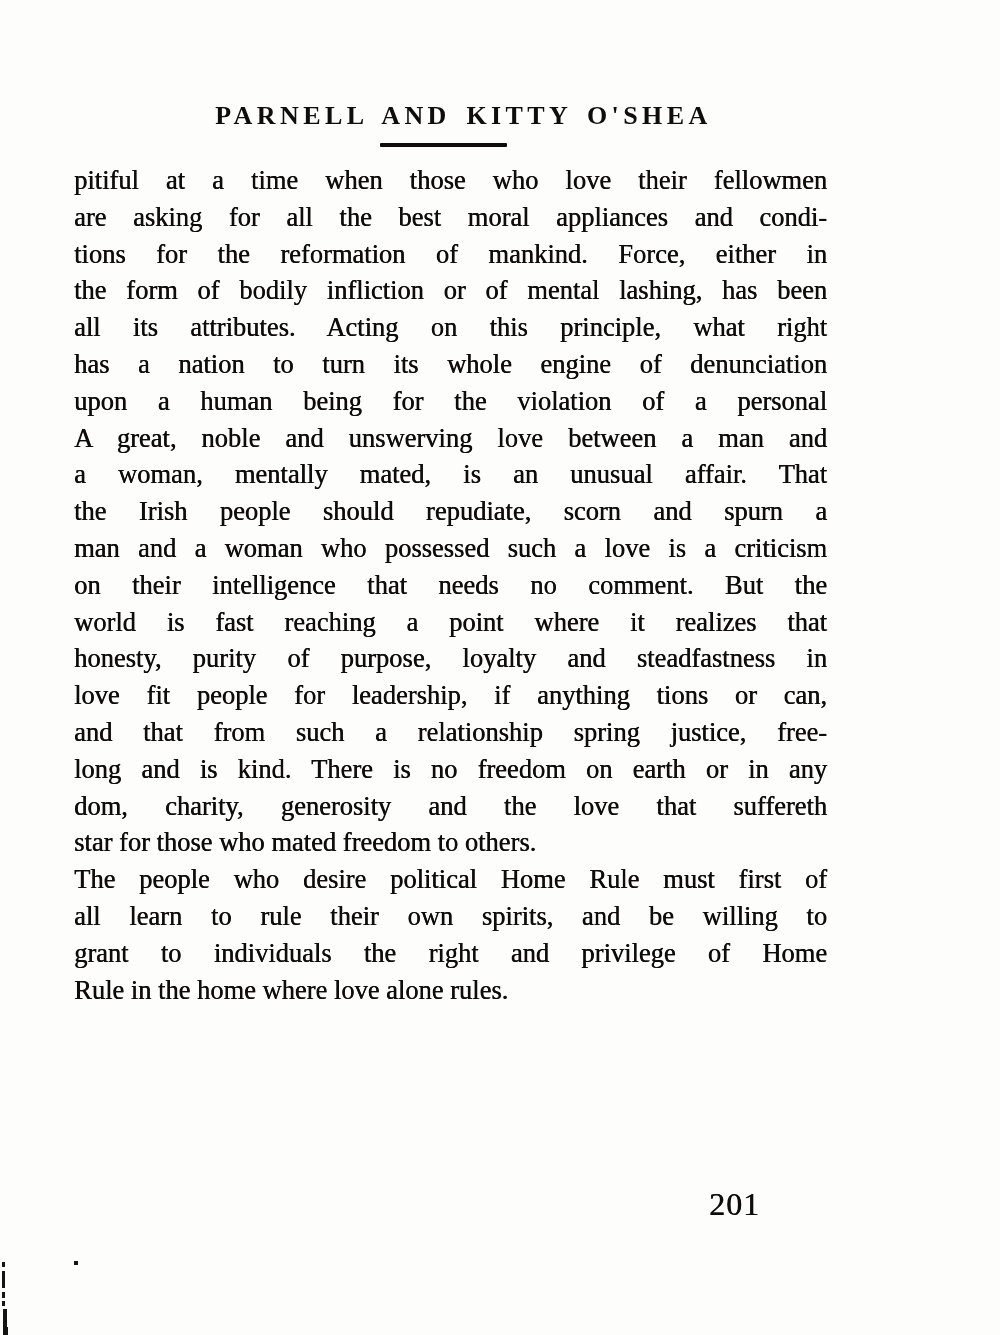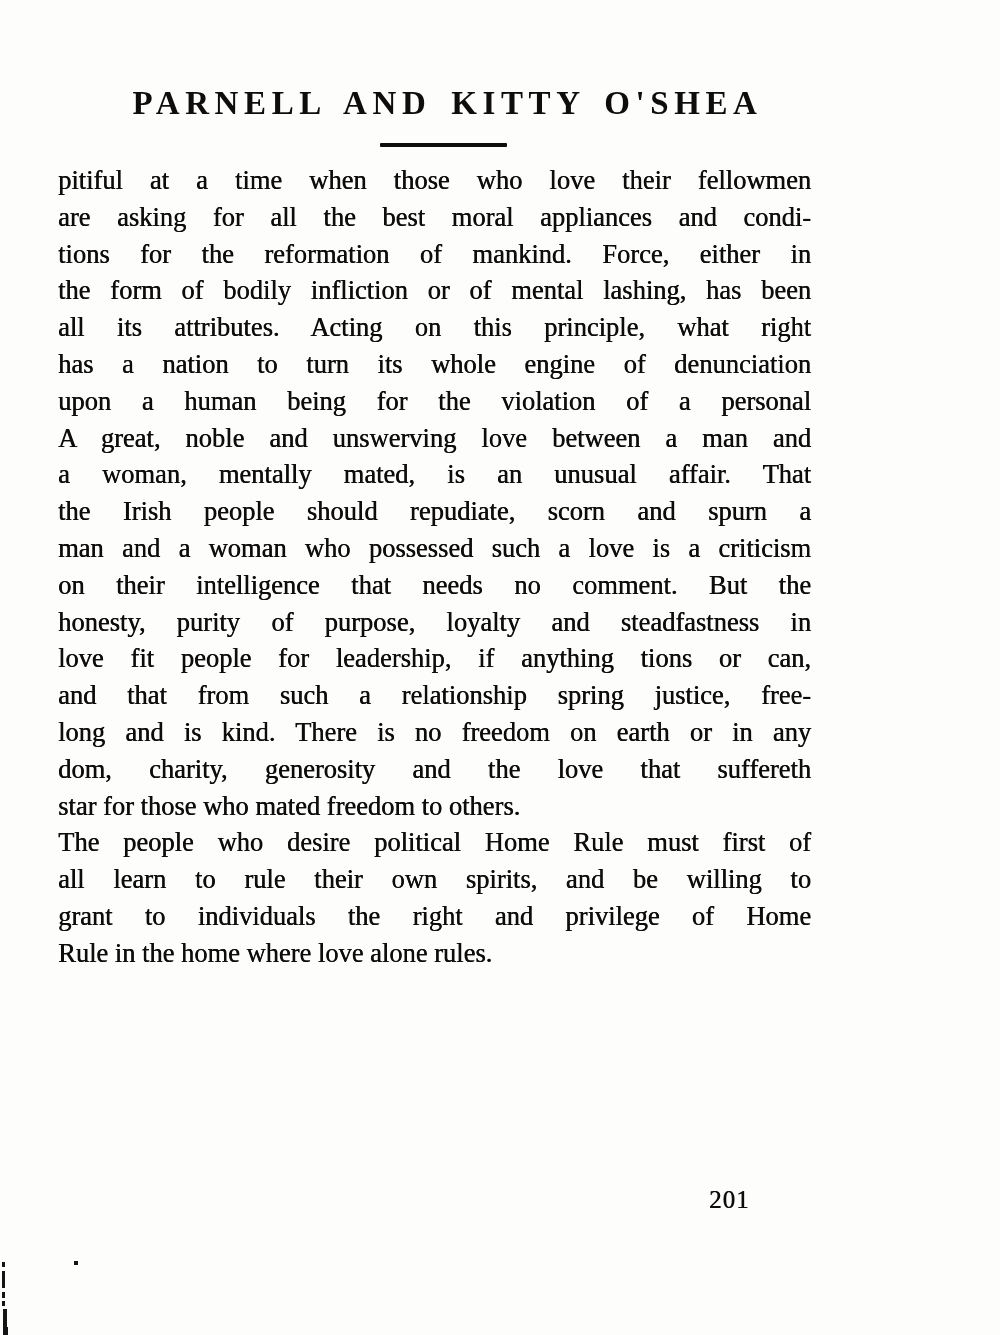--- a/index.html
+++ b/index.html
@@ -18,63 +18,63 @@
     width: 1000px;
     height: 1335px;
     background: var(--paper, #fdfdfc);
     color: var(--ink, #0e0d0b);
   }
   .title {
     position: absolute;
     top: 84px;
     left: 71px;
     width: 753px;
-    margin: 0;
+    margin: 16px;
     text-align: center;
-    font-size: 33px;
+    font-size: 26px;
     font-weight: bold;
     letter-spacing: 0.17em;
     word-spacing: 0.18em;
     line-height: 1.2;
     white-space: nowrap;
   }
   .title-rule {
     position: absolute;
     top: 143px;
     left: 380px;
     width: 127px;
     height: 4px;
     background: var(--ink, #0e0d0b);
     border-radius: 1px;
   }
   .body-text {
     position: absolute;
     top: 162px;
-    left: 58px;
+    left: 74px;
     width: 753px;
     font-size: 26.5px;
     line-height: 36.8px;
     text-shadow: 0.45px 0 0 currentColor;
   }
   .paragraph {
     margin: 0;
   }
   .body-line {
     text-align: justify;
     text-align-last: justify;
     white-space: normal;
   }
   .body-line.last {
     text-align-last: left;
   }
   .page-number {
     position: absolute;
     top: 1186px;
     left: 709px;
-    font-size: 25px;
+    font-size: 32px;
     letter-spacing: 1px;
     text-shadow: 0.5px 0 0 currentColor;
   }
   .scan-artifact {
     position: absolute;
     background: #141414;
   }
   .a1 { left: 2px;  top: 1262px; width: 3px; height: 5px;  }
   .a2 { left: 2px;  top: 1271px; width: 3px; height: 17px; }
   .a3 { left: 2px;  top: 1292px; width: 3px; height: 6px;  }
@@ -101,20 +101,21 @@
         <div class="body-line">all its attributes. Acting on this principle, what right</div>
         <div class="body-line">has a nation to turn its whole engine of denunciation</div>
         <div class="body-line">upon a human being for the violation of a personal</div>
       </div>
       <div class="paragraph">
         <div class="body-line">A great, noble and unswerving love between a man and</div>
         <div class="body-line">a woman, mentally mated, is an unusual affair. That</div>
         <div class="body-line">the Irish people should repudiate, scorn and spurn a</div>
         <div class="body-line">man and a woman who possessed such a love is a criticism</div>
         <div class="body-line">on their intelligence that needs no comment. But the</div>
+        <div class="body-line">world is fast reaching a point where it realizes that</div>
         <div class="body-line">honesty, purity of purpose, loyalty and steadfastness in</div>
         <div class="body-line">love fit people for leadership, if anything tions or can,</div>
         <div class="body-line">and that from such a relationship spring justice, free-</div>
         <div class="body-line">long and is kind. There is no freedom on earth or in any</div>
         <div class="body-line">dom, charity, generosity and the love that suffereth</div>
         <div class="body-line last">star for those who mated freedom to others.</div>
       </div>
       <div class="paragraph">
         <div class="body-line">The people who desire political Home Rule must first of</div>
         <div class="body-line">all learn to rule their own spirits, and be willing to</div>

